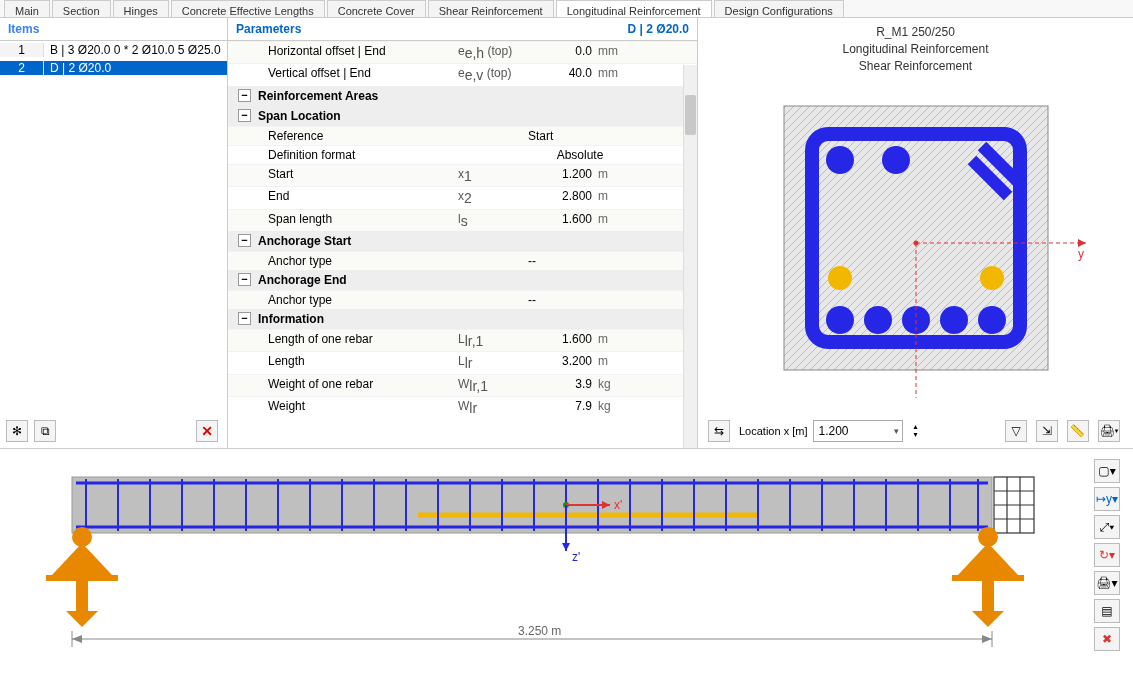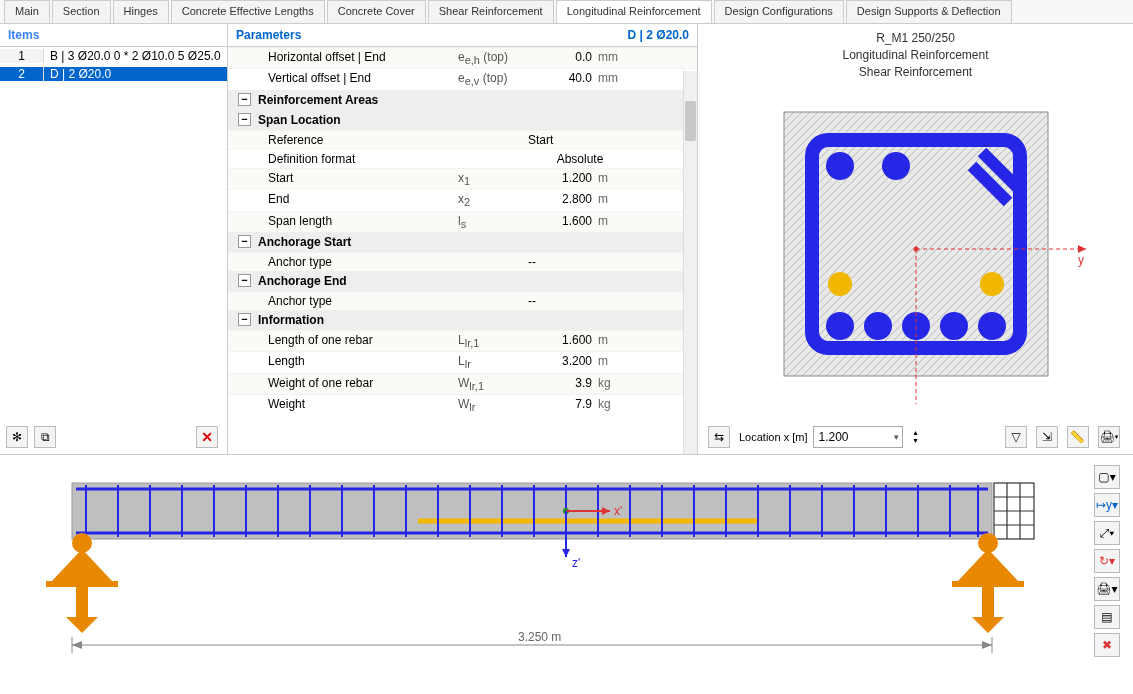--- a/index.html
+++ b/index.html
@@ -1,18 +1,18 @@
 <!DOCTYPE html>
 <html><head>
 <meta charset="utf-8">
 <style>
 * { box-sizing: border-box; margin: 0; padding: 0; font-family: "Segoe UI", Arial, sans-serif; font-size: 12px; }
 body { background: #fff; width: 1133px; height: 694px; overflow: hidden; position: relative; }
 
-.tabs { display: flex; background: #f8f8f8; border-bottom: 1px solid #ccc; height: 24px; padding: 0 4px; }
+.tabs { display: flex; background: #f8f8f8; border-bottom: 1px solid #ccc; height: 18px; padding: 0 4px; }
 .tab { padding: 4px 10px; background: #f4f4f4; border: 1px solid #ccc; border-bottom: none; margin-right: 2px; cursor: pointer; font-size: 11px; color: #333; }
 .tab.active { background: #fff; font-weight: 500; }
 
 .mid { display: flex; height: 430px; }
 .panel-items { width: 228px; border-right: 1px solid #ccc; background: #fff; position: relative; }
 .panel-head { color: #3b82f6; font-weight: bold; padding: 4px 8px; border-bottom: 1px solid #ccc; display: flex; justify-content: space-between; }
 .item-row { display: flex; padding: 2px 0; }
 .item-num { width: 44px; text-align: center; background: #f4f4f4; border-right: 1px solid #ddd; }
 .item-txt { flex: 1; padding: 0 6px; }
 .item-row.sel .item-txt { background: #0066cc; color: #fff; }
@@ -28,21 +28,21 @@
 .params-head .right { color: #0066cc; font-weight: bold; }
 
 .params-body { flex: 1; overflow-y: auto; position: relative; }
 .prm-group { background: #eee; padding: 3px 30px; font-weight: 600; display: flex; align-items: center; }
 .prm-group .tog { position: absolute; left: 10px; width: 13px; height: 13px; border: 1px solid #999; background: #fff; text-align: center; line-height: 11px; font-size: 11px; cursor: pointer; }
 .prm-row { display: flex; padding: 2px 0 2px 40px; border-top: 1px solid #f2f2f2; }
 .prm-row:nth-child(even) { background: #fafaf6; }
 .prm-row:nth-child(odd) { background: #fff; }
 .prm-lab { width: 190px; }
 .prm-sym { width: 70px; color: #555; }
-.prm-sym sub { font-size: 11px; }
+.prm-sym sub { font-size: 14px; }
 .prm-val { width: 70px; text-align: right; padding-right: 6px; }
 .prm-unit { width: 40px; color: #666; }
 .prm-unit sup { font-size: 9px; }
 
 .panel-info { flex: 1; background: #fff; padding: 6px 10px; position: relative; text-align: center; }
 .info-txt { font-size: 11px; color: #333; line-height: 1.4; }
 .section-svg { display: block; margin: 24px auto 0; }
 
 .loc-row { position: absolute; bottom: 6px; left: 10px; right: 10px; display: flex; align-items: center; gap: 6px; }
 .loc-label { font-size: 11px; }
@@ -67,21 +67,20 @@
 
 <div class="tabs" id="tabs">
     <div class="tab">Main</div>
     <div class="tab">Section</div>
     <div class="tab">Hinges</div>
     <div class="tab">Concrete Effective Lengths</div>
     <div class="tab">Concrete Cover</div>
     <div class="tab">Shear Reinforcement</div>
     <div class="tab active">Longitudinal Reinforcement</div>
     <div class="tab">Design Configurations</div>
-    <div class="tab">Design Supports &amp; Deflection</div>
   </div>
 
 <div class="mid">
 
   <div class="panel-items">
     <div class="panel-head">
         <span>Items</span>
       </div>
     <div id="items-rows">
         <div class="item-row">

